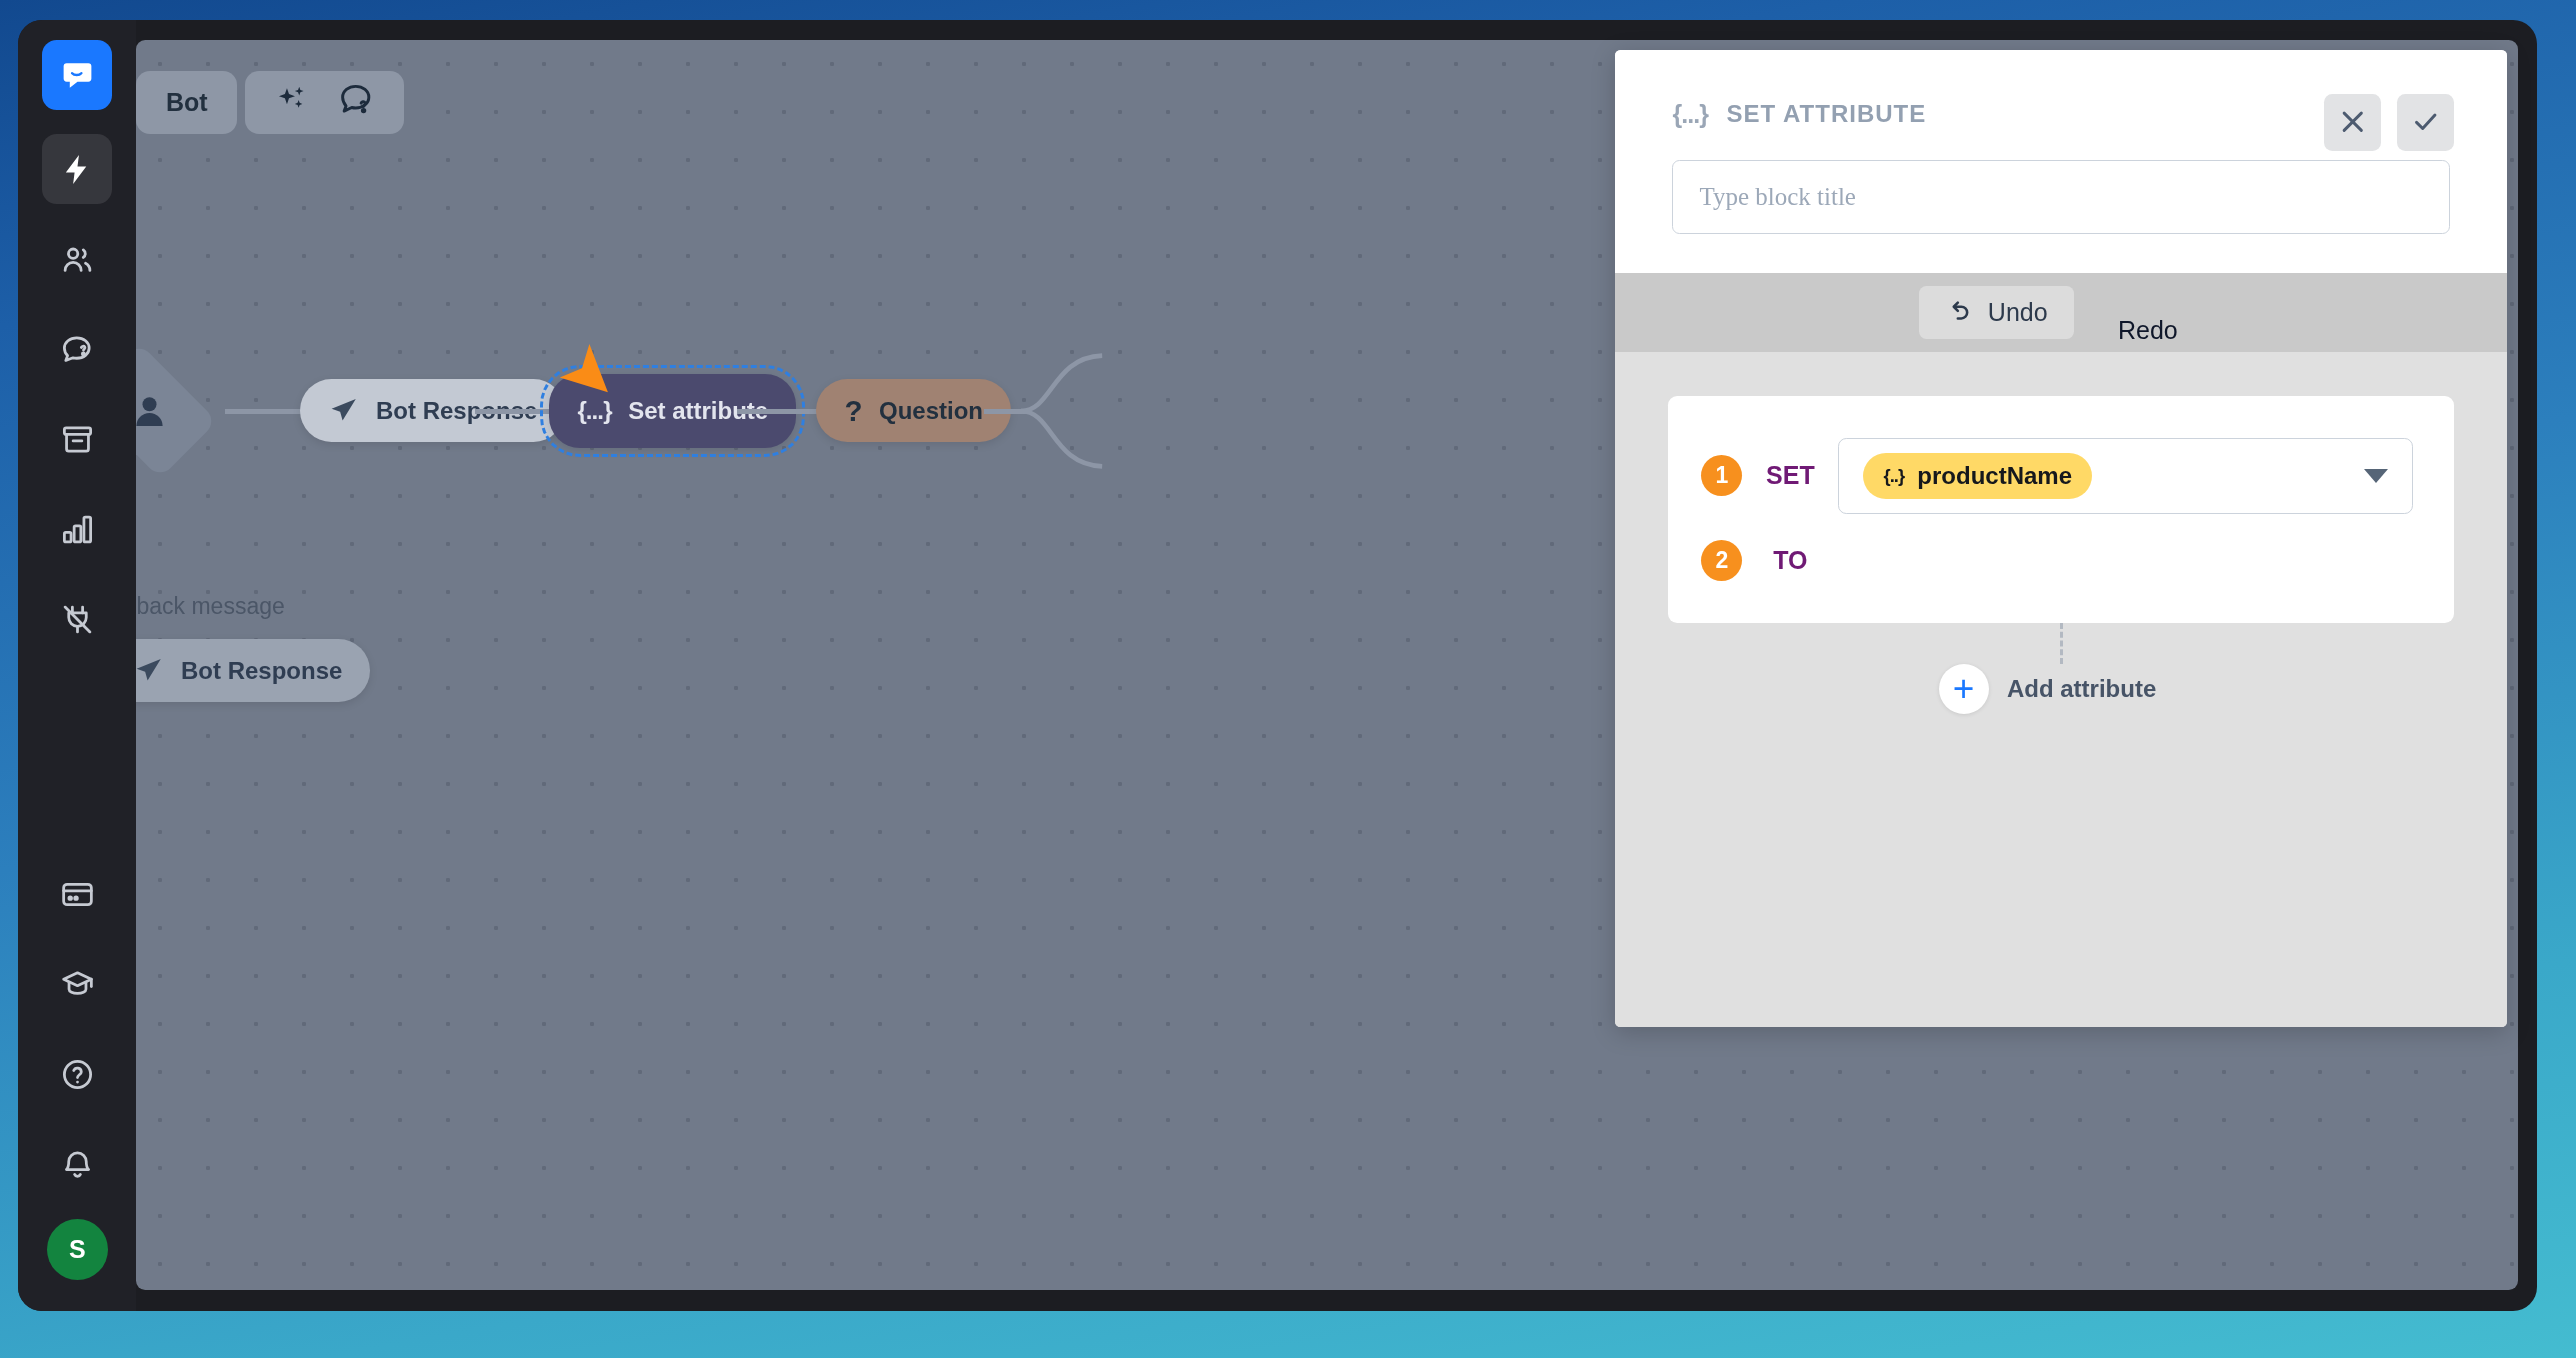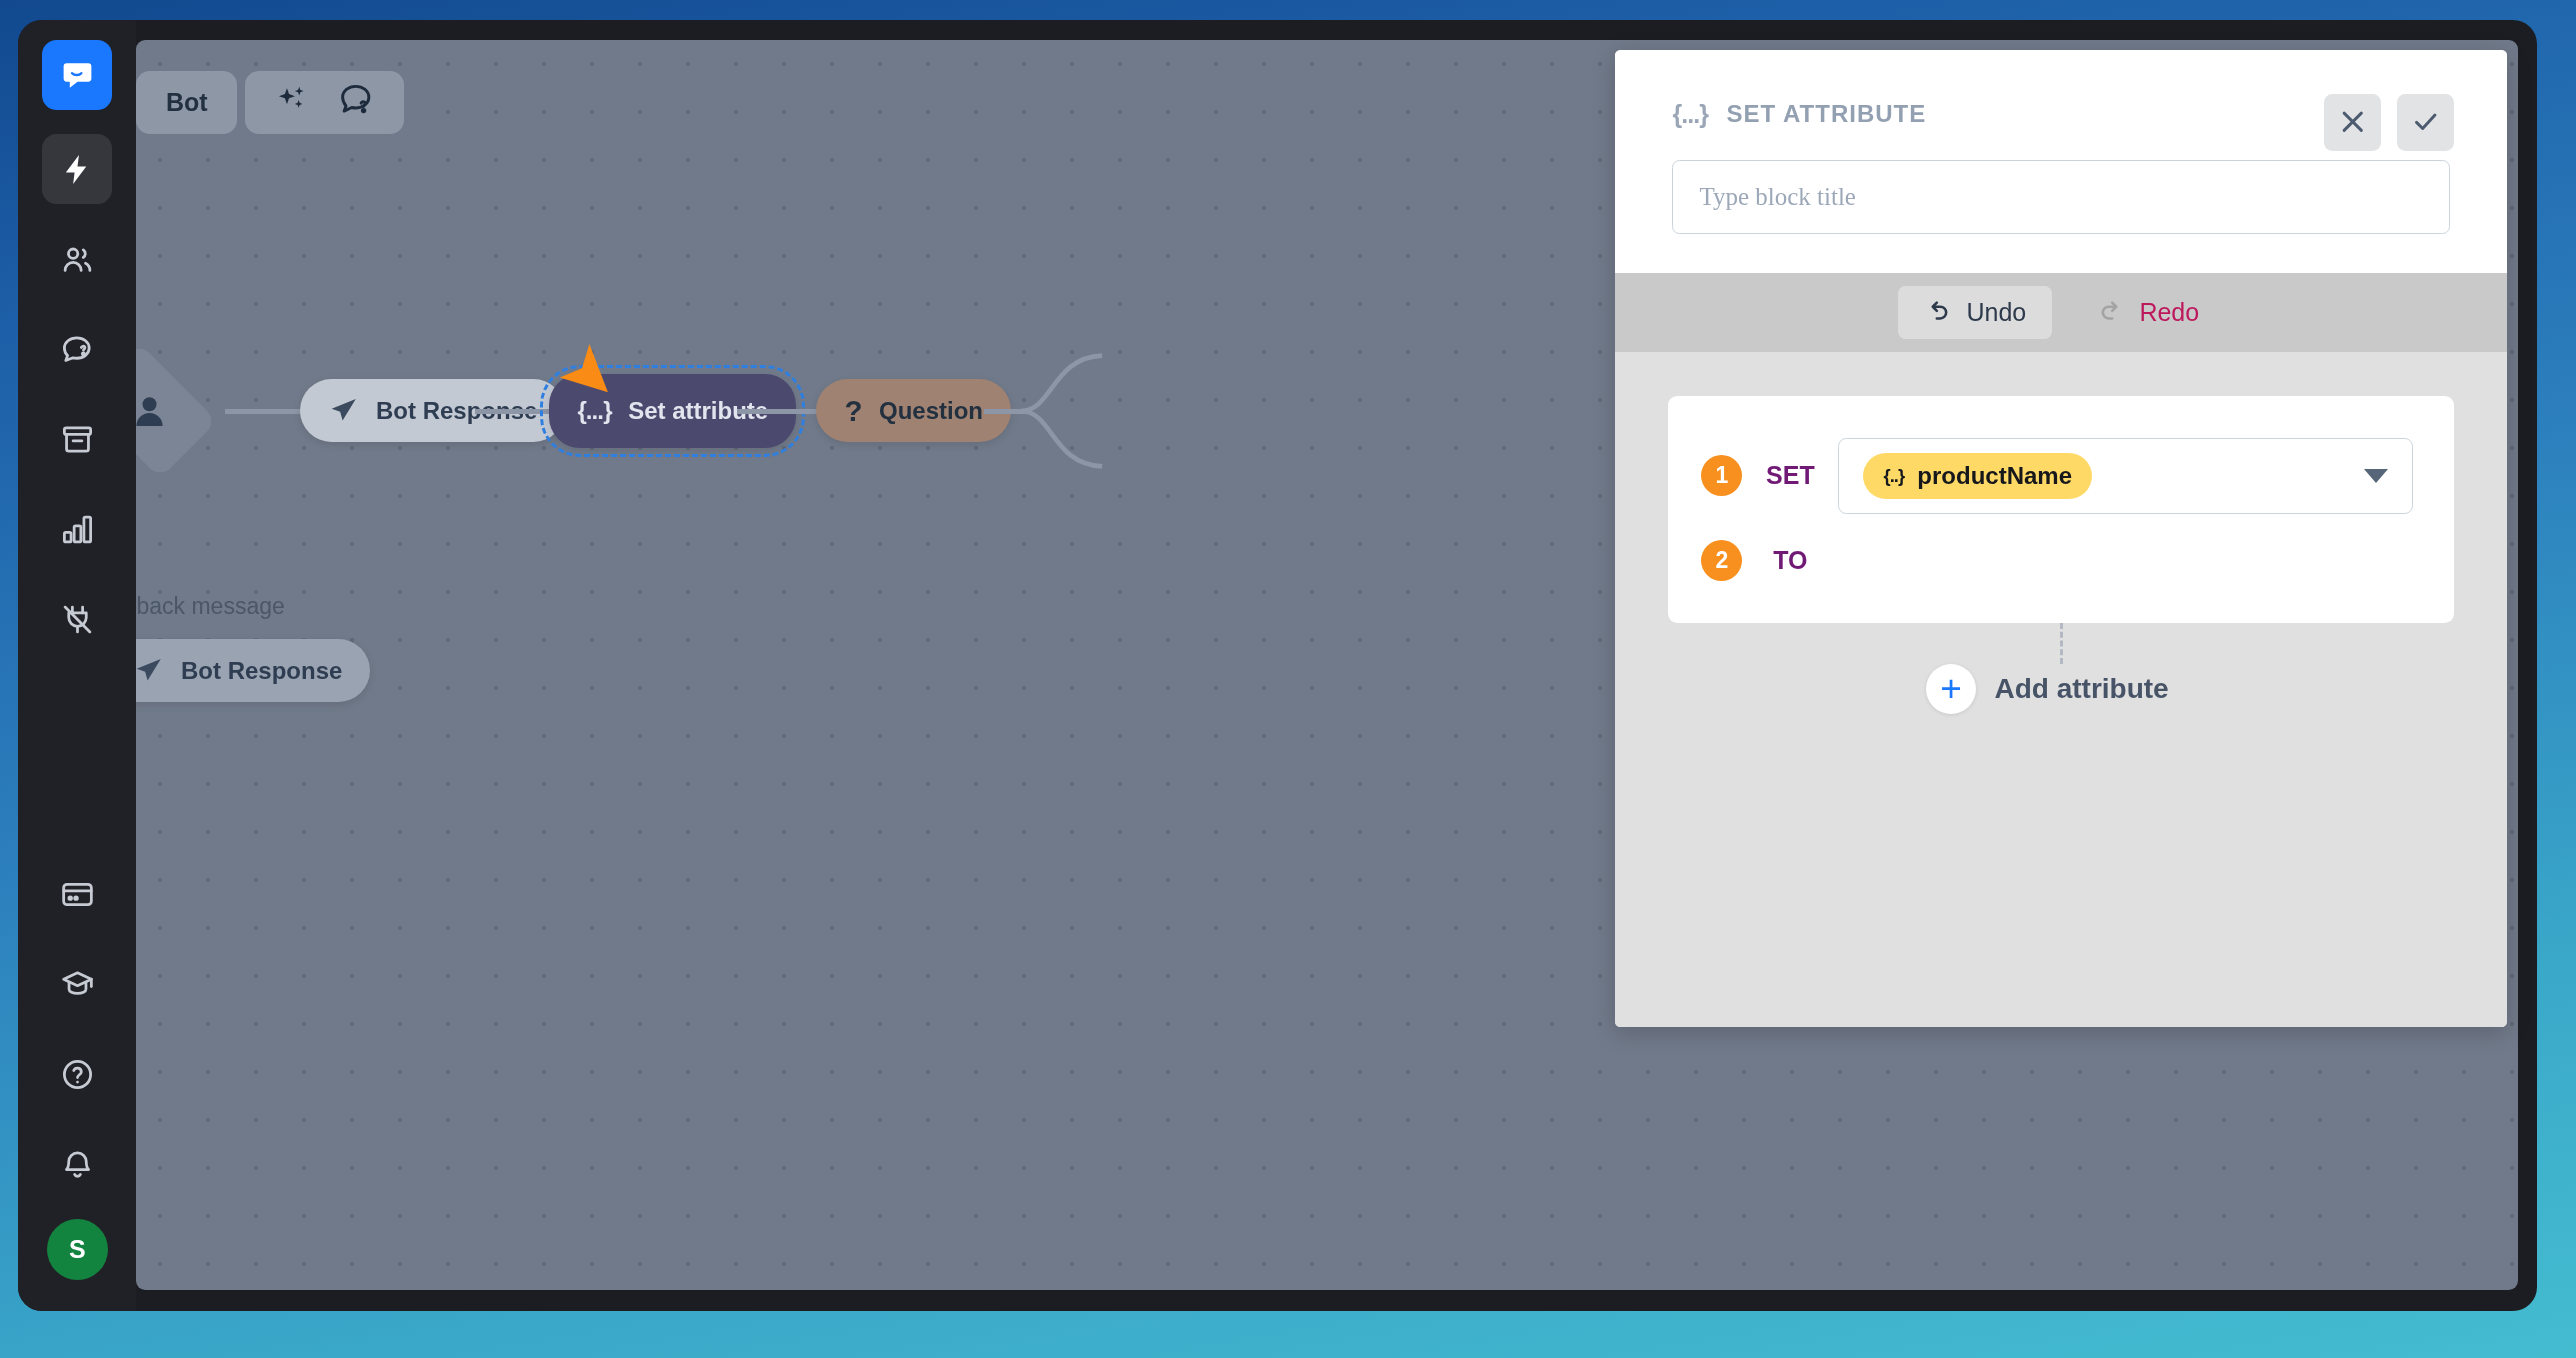--- a/index.html
+++ b/index.html
@@ -196,21 +196,21 @@
     display: flex; align-items: center; justify-content: center;
     gap: 18.4px;
   }
   .history-btn {
     display: flex; align-items: center; gap: 14.8px;
     height: 53px; padding: 16px 26px;
     border-radius: 7.4px;
     font-size: 25px;
   }
   #undo-button { background: #dcdcdc; color: #2d3a4c; font-weight: normal; }
-  #redo-button { background: transparent; color: #be185d; }
+  #redo-button { background: transparent; color: #0f172a; flex-direction: column; }
 
   #panel-body {
     flex: 1 1 auto;
     background: #e0e0e0;
     padding: 44px 53px 0 53px;
     position: relative;
   }
   #attribute-card {
     background: #fff;
     border-radius: 9.2px;
@@ -272,21 +272,21 @@
     margin-left: -28px;
   }
   #add-attribute-icon {
     width: 50px; height: 50px; border-radius: 50%;
     background: #fff;
     display: flex; align-items: center; justify-content: center;
     color: #1a78ff; font-size: 37px; font-weight: 300;
     line-height: 1;
     box-shadow: 0 0.9px 4.6px rgba(0,0,0,.10);
   }
-  #add-attribute-label { font-size: 28px; font-weight: bold; color: #475467; text-align: center; }
+  #add-attribute-label { font-size: 24px; font-weight: bold; color: #475467; text-align: center; }
 </style>
 </head>
 <body>
 
 <div id="app-window">
 
   <div id="sidebar">
 
     <div class="side-btn" id="logo-btn">
       <div id="logo-stripes"></div>

